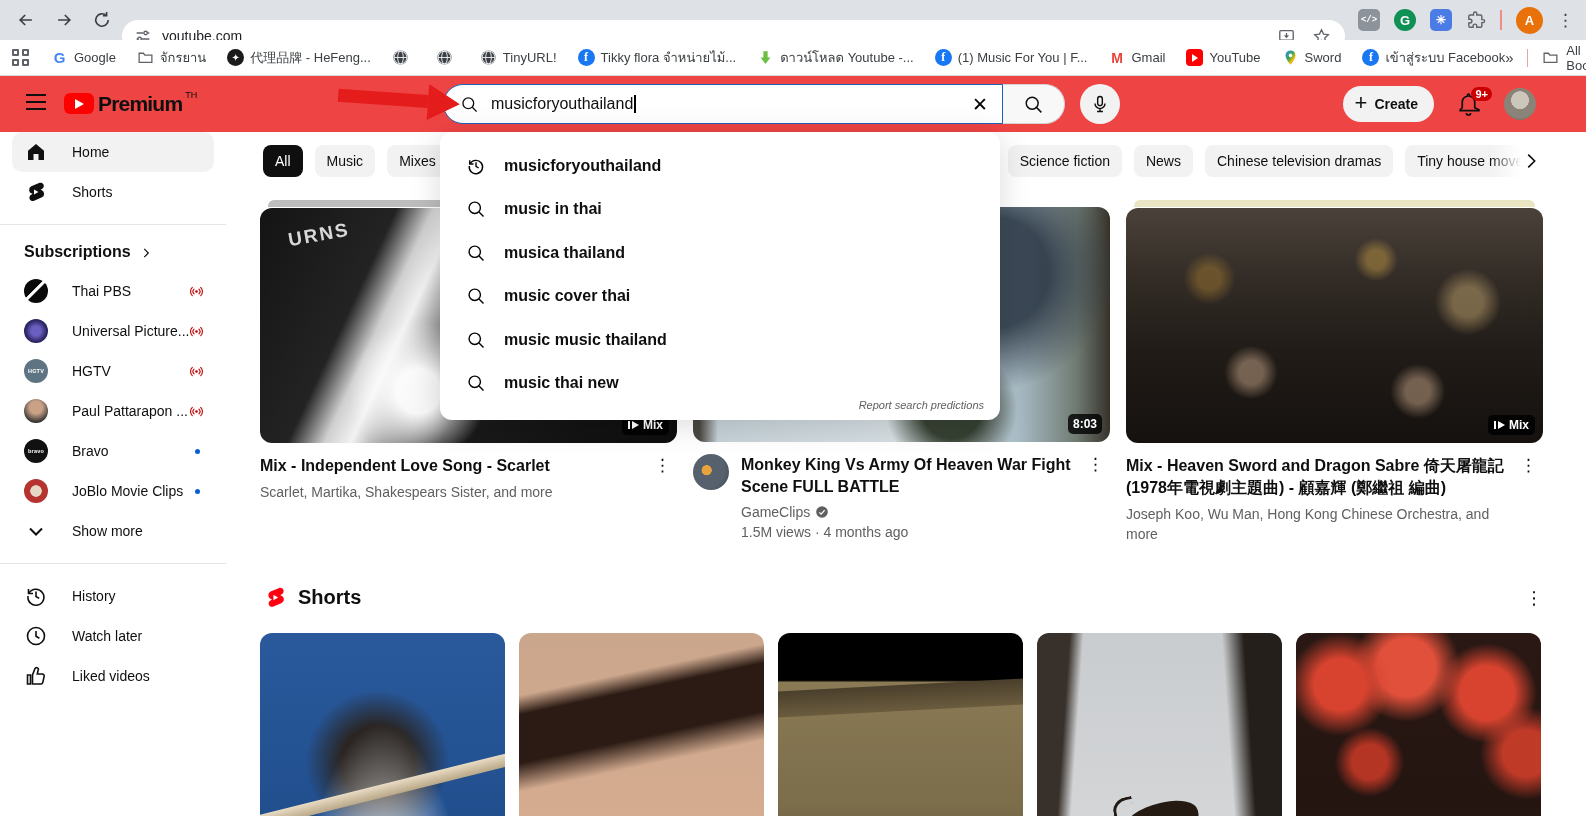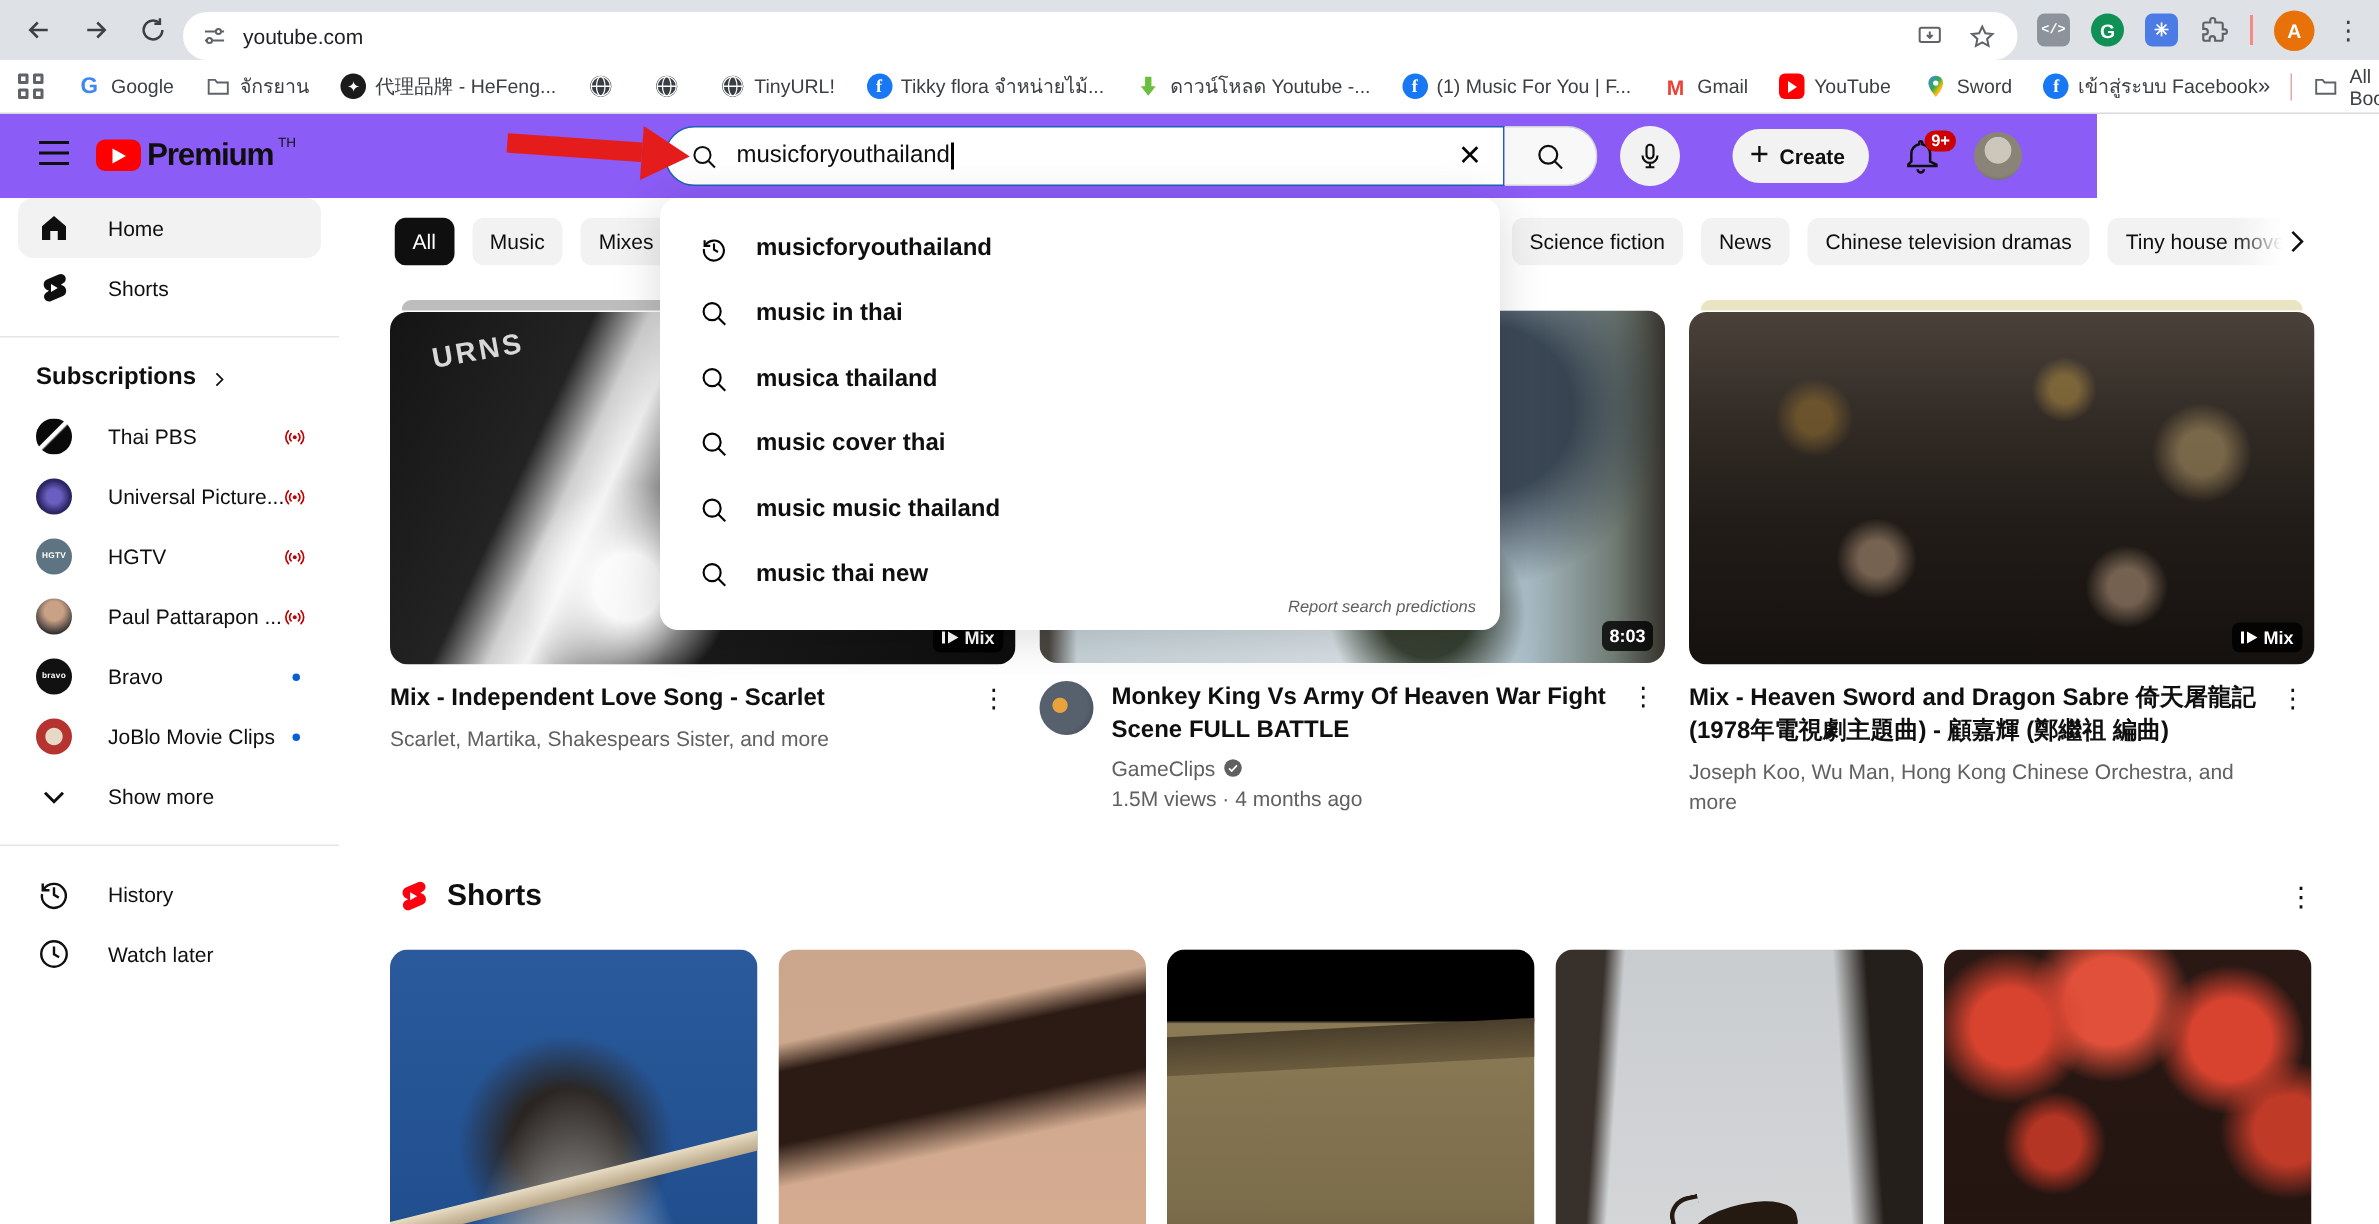--- a/index.html
+++ b/index.html
@@ -5,21 +5,21 @@
   * { margin:0; padding:0; box-sizing:border-box; }
   html,body { width:1586px; height:816px; overflow:hidden; background:#fff;
     font-family:"Liberation Sans", sans-serif; }
   .page { position:relative; width:1586px; height:816px; }
 
   
   .addr-row { position:absolute; left:0; top:0; width:1586px; height:40px; background:#dee1e6; display:flex; align-items:center; }
   .nav-ico { width:24px; height:24px; display:flex; align-items:center; justify-content:center; color:#3c4043; }
   .nav-ico svg { width:20px; height:20px; }
   .back { margin-left:14px; } .fwd { margin-left:14px; } .reload { margin-left:14px; }
-  .url-pill { position:absolute; left:122px; top:8px; width:1223px; height:32px; background:#fff; border-radius:16px; display:flex; align-items:center; }
+  .url-pill { position:absolute; left:122px; top:20px; width:1223px; height:32px; background:#fff; border-radius:16px; display:flex; align-items:center; }
   .tune { margin-left:12px; width:18px; height:18px; }
   .url-text { margin-left:10px; font-size:14px; color:#202124; }
   .pill-right { position:absolute; right:14px; display:flex; gap:16px; align-items:center; }
   .pill-right svg { width:19px; height:19px; }
   .ext-zone { position:absolute; left:1358px; top:0; height:40px; display:flex; align-items:center; gap:14px; }
   .ext-badge { width:22px; height:22px; border-radius:5px; display:flex; align-items:center; justify-content:center; font-size:9px; font-weight:bold; color:#fff; }
   .ext-code { background:#8d939b; font-family:"Liberation Mono", monospace; }
   .ext-gram { background:#0f9155; border-radius:50%; font-size:13px; }
   .ext-blue { background:#4b7be5; font-size:12px; }
   .ext-puzzle svg { width:20px; height:20px; }
@@ -40,21 +40,21 @@
   .fav-hefeng { background:#1b1b1b; color:#fff; font-size:10px; border-radius:50%; }
   .fav-gmail { color:#ea4335; font-weight:bold; font-size:14px; }
   .fav-yt { background:#f00; border-radius:4px; }
   .fav-yt::after { content:""; border-left:6px solid #fff; border-top:4px solid transparent; border-bottom:4px solid transparent; }
   .bm-right { margin-left:auto; display:flex; align-items:center; }
   .bm-chevrons { font-size:15px; color:#3c4043; margin-right:14px; }
   .bm-sep2 { width:1px; height:18px; background:#e4a7a7; margin-right:14px; }
   .all-bm { display:flex; align-items:center; gap:7px; font-size:13px; color:#3c4043; margin-right:14px; }
 
   
-  .masthead { position:absolute; left:0; top:76px; width:1398px; height:56px; background:#8b5cf6; z-index:10; }
+  .masthead { position:absolute; left:0; top:76px; width:1586px; height:56px; background:#ef4444; z-index:10; }
   .hamburger { position:absolute; left:26px; top:18px; width:20px; cursor:pointer; }
   .hamburger div { height:2px; background:#0f0f0f; margin-bottom:5px; }
   .logo { position:absolute; left:64px; top:16px; display:flex; align-items:flex-start; }
   .logo-play { width:30px; height:21px; background:#f00; border-radius:6px; display:flex; align-items:center; justify-content:center; margin-top:1px; }
   .logo-play::after { content:""; border-left:9px solid #fff; border-top:5.5px solid transparent; border-bottom:5.5px solid transparent; margin-left:1px; }
   .logo-word { font-size:21px; font-weight:bold; letter-spacing:-0.8px; color:#0f0f0f; margin-left:4px; }
   .logo-sup { font-size:9px; color:#0f0f0f; margin-left:3px; margin-top:-2px; }
   .search-wrap { position:absolute; left:443px; top:8px; height:40px; display:flex; }
   .search-box { width:560px; height:40px; border:1.5px solid #1c62b9; border-radius:20px 0 0 20px; display:flex; align-items:center; padding-left:16px; background:#fff; }
   .search-box .mag { width:19px; height:19px; color:#0f0f0f; margin-right:12px; flex:0 0 auto; }
@@ -537,20 +537,28 @@
     </div>
     <div class="sb-item">
       <span class="sb-ico">
           <svg viewBox="0 0 24 24" fill="none" stroke="currentColor" stroke-width="1.6">
             <circle cx="12" cy="12" r="8.5"></circle>
             <path d="M12 7v5.2l3.4 2"></path>
           </svg>
         </span>
       <span>Watch later</span>
     </div>
+    <div class="sb-item">
+      <span class="sb-ico">
+          <svg viewBox="0 0 24 24" fill="none" stroke="currentColor" stroke-width="1.6">
+            <path d="M3.5 11h3v9h-3zM8.5 20h8.3a2 2 0 0 0 2-1.6l1.3-5.8A2 2 0 0 0 18.1 10h-4.8l.8-3.7A1.7 1.7 0 0 0 11 4.5L8.5 11z"></path>
+          </svg>
+        </span>
+      <span>Liked videos</span>
+    </div>
   </div>
 
   <div class="main">
 
     <div class="chips-row">
       <div class="chip active">All</div>
       <div class="chip">Music</div>
       <div class="chip">Mixes</div>
       <div class="chip-spacer"></div>
       <div class="chip">Science fiction</div>

